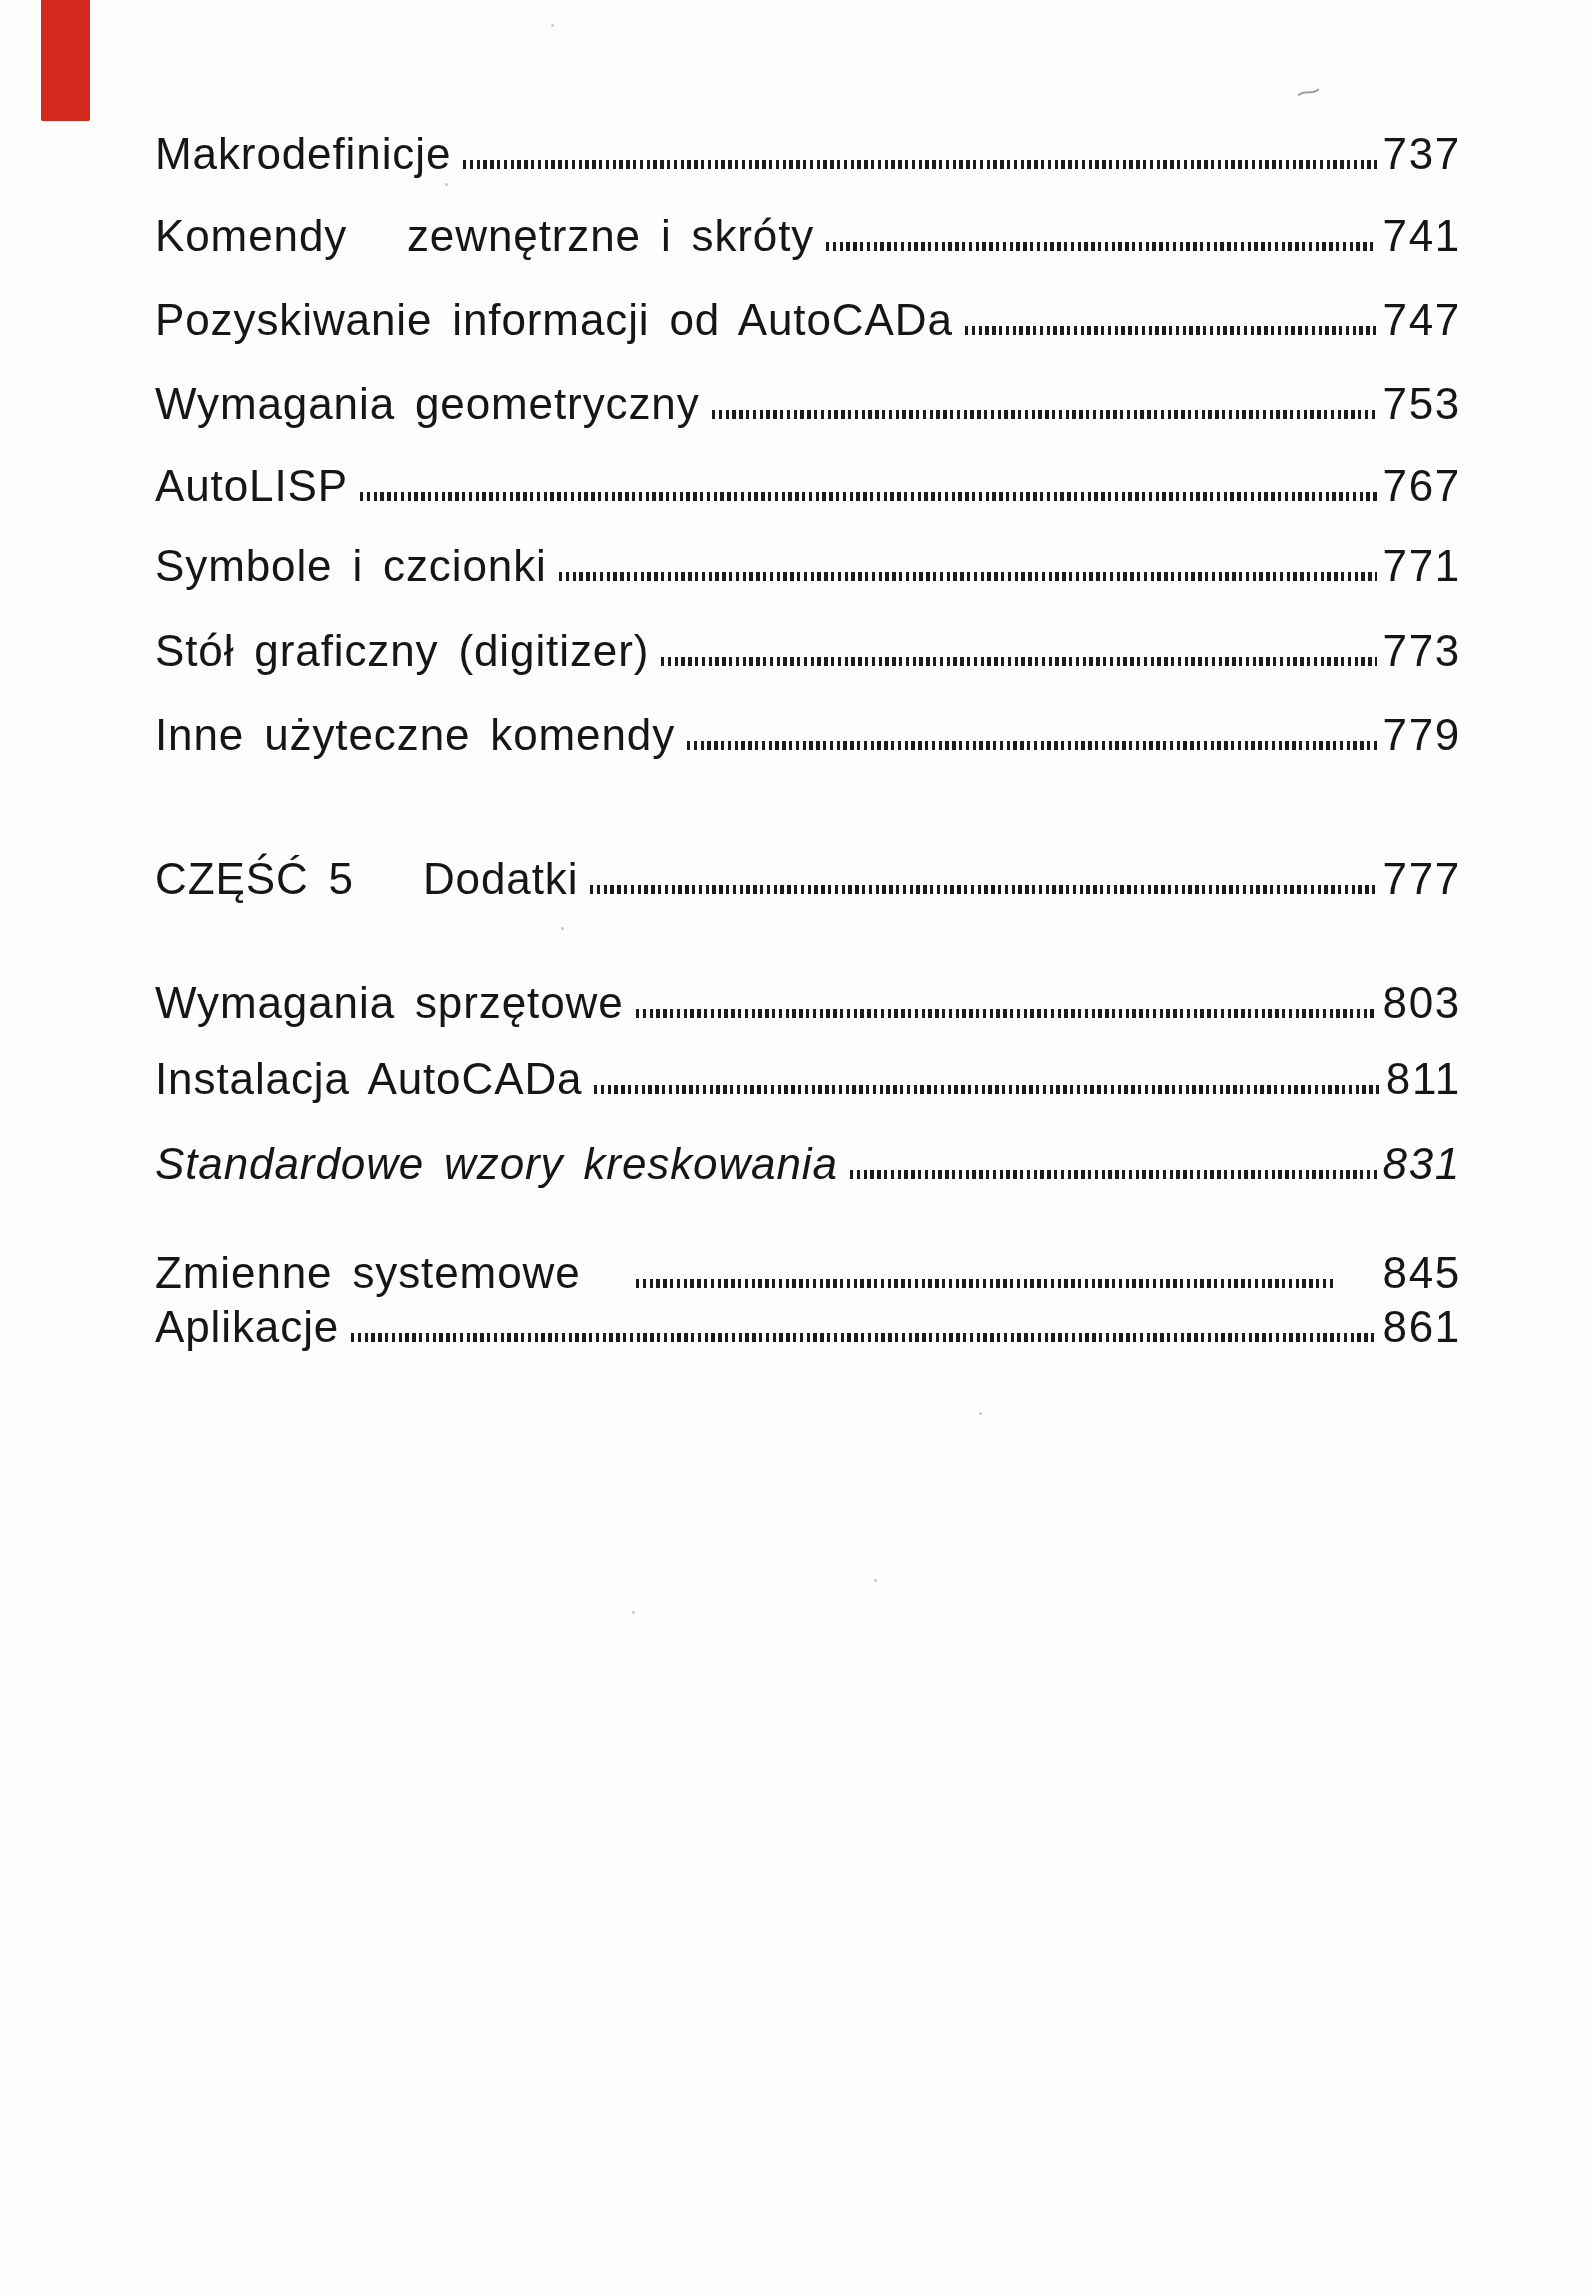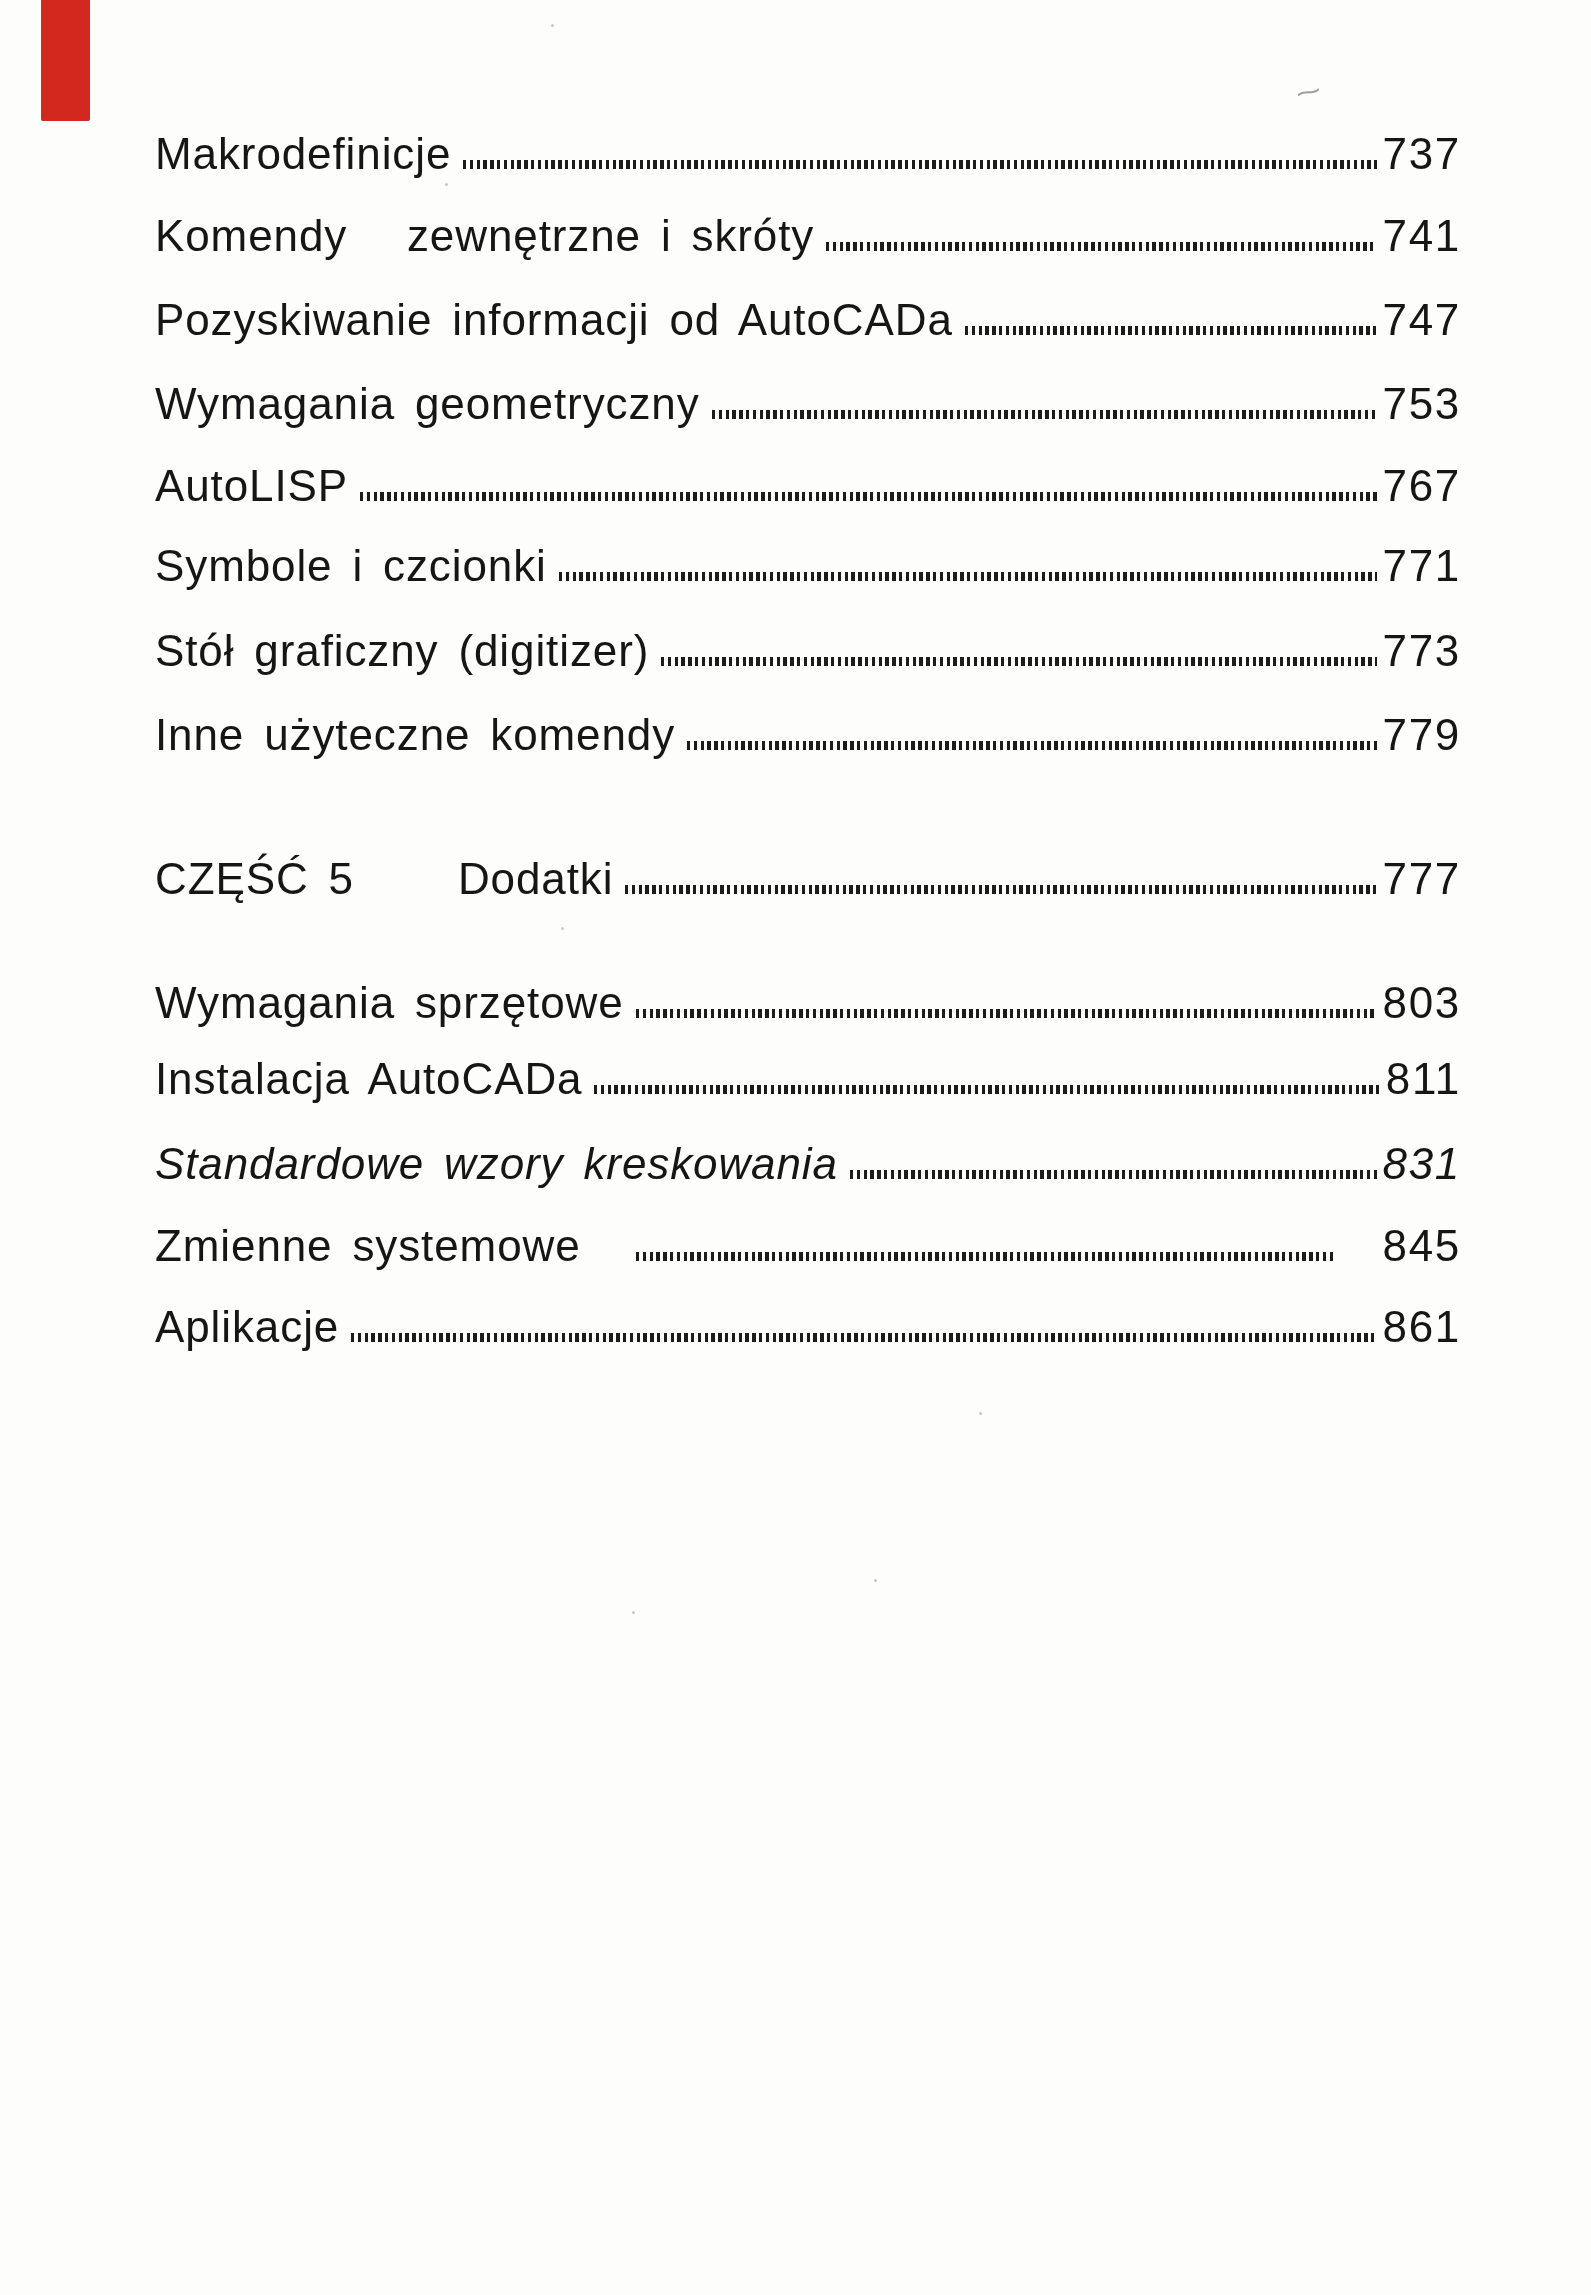--- a/index.html
+++ b/index.html
@@ -30,36 +30,36 @@
     flex: 1 1 auto;
     min-width: 17px;
     height: 9.4px;
     margin: 0 5.1px 0 12px;
     background-image: repeating-linear-gradient(90deg, #1c1c1c 0 3.4px, transparent 3.4px 6.8px);
   }
   .row .page-num {
     flex: 0 0 auto;
     letter-spacing: 1.7px;
   }
-  .part .title { margin-left: 104px; }
+  .part .title { margin-left: 69px; }
 
   
   .r0  { top: 115px; }
   .r1  { top: 197px; }
   .r2  { top: 281px; }
   .r3  { top: 365px; }
   .r4  { top: 447px; }
   .r5  { top: 527px; }
   .r6  { top: 612px; }
   .r7  { top: 696px; }
   .r8  { top: 840px; }
   .r9  { top: 964px; }
   .r10 { top: 1040px; }
   .r11 { top: 1125px; font-style: italic; }
-  .r12 { top: 1207px; gap: 43px; }
+  .r12 { top: 1234px; gap: 43px; }
   .r13 { top: 1288px; }
   .r14 { top: 1442px; }
 
   .red-bar {
     position: absolute;
     left: 41px;
     top: 0;
     width: 49px;
     height: 121px;
     border-radius: 0 0 2.6px 1.7px;

